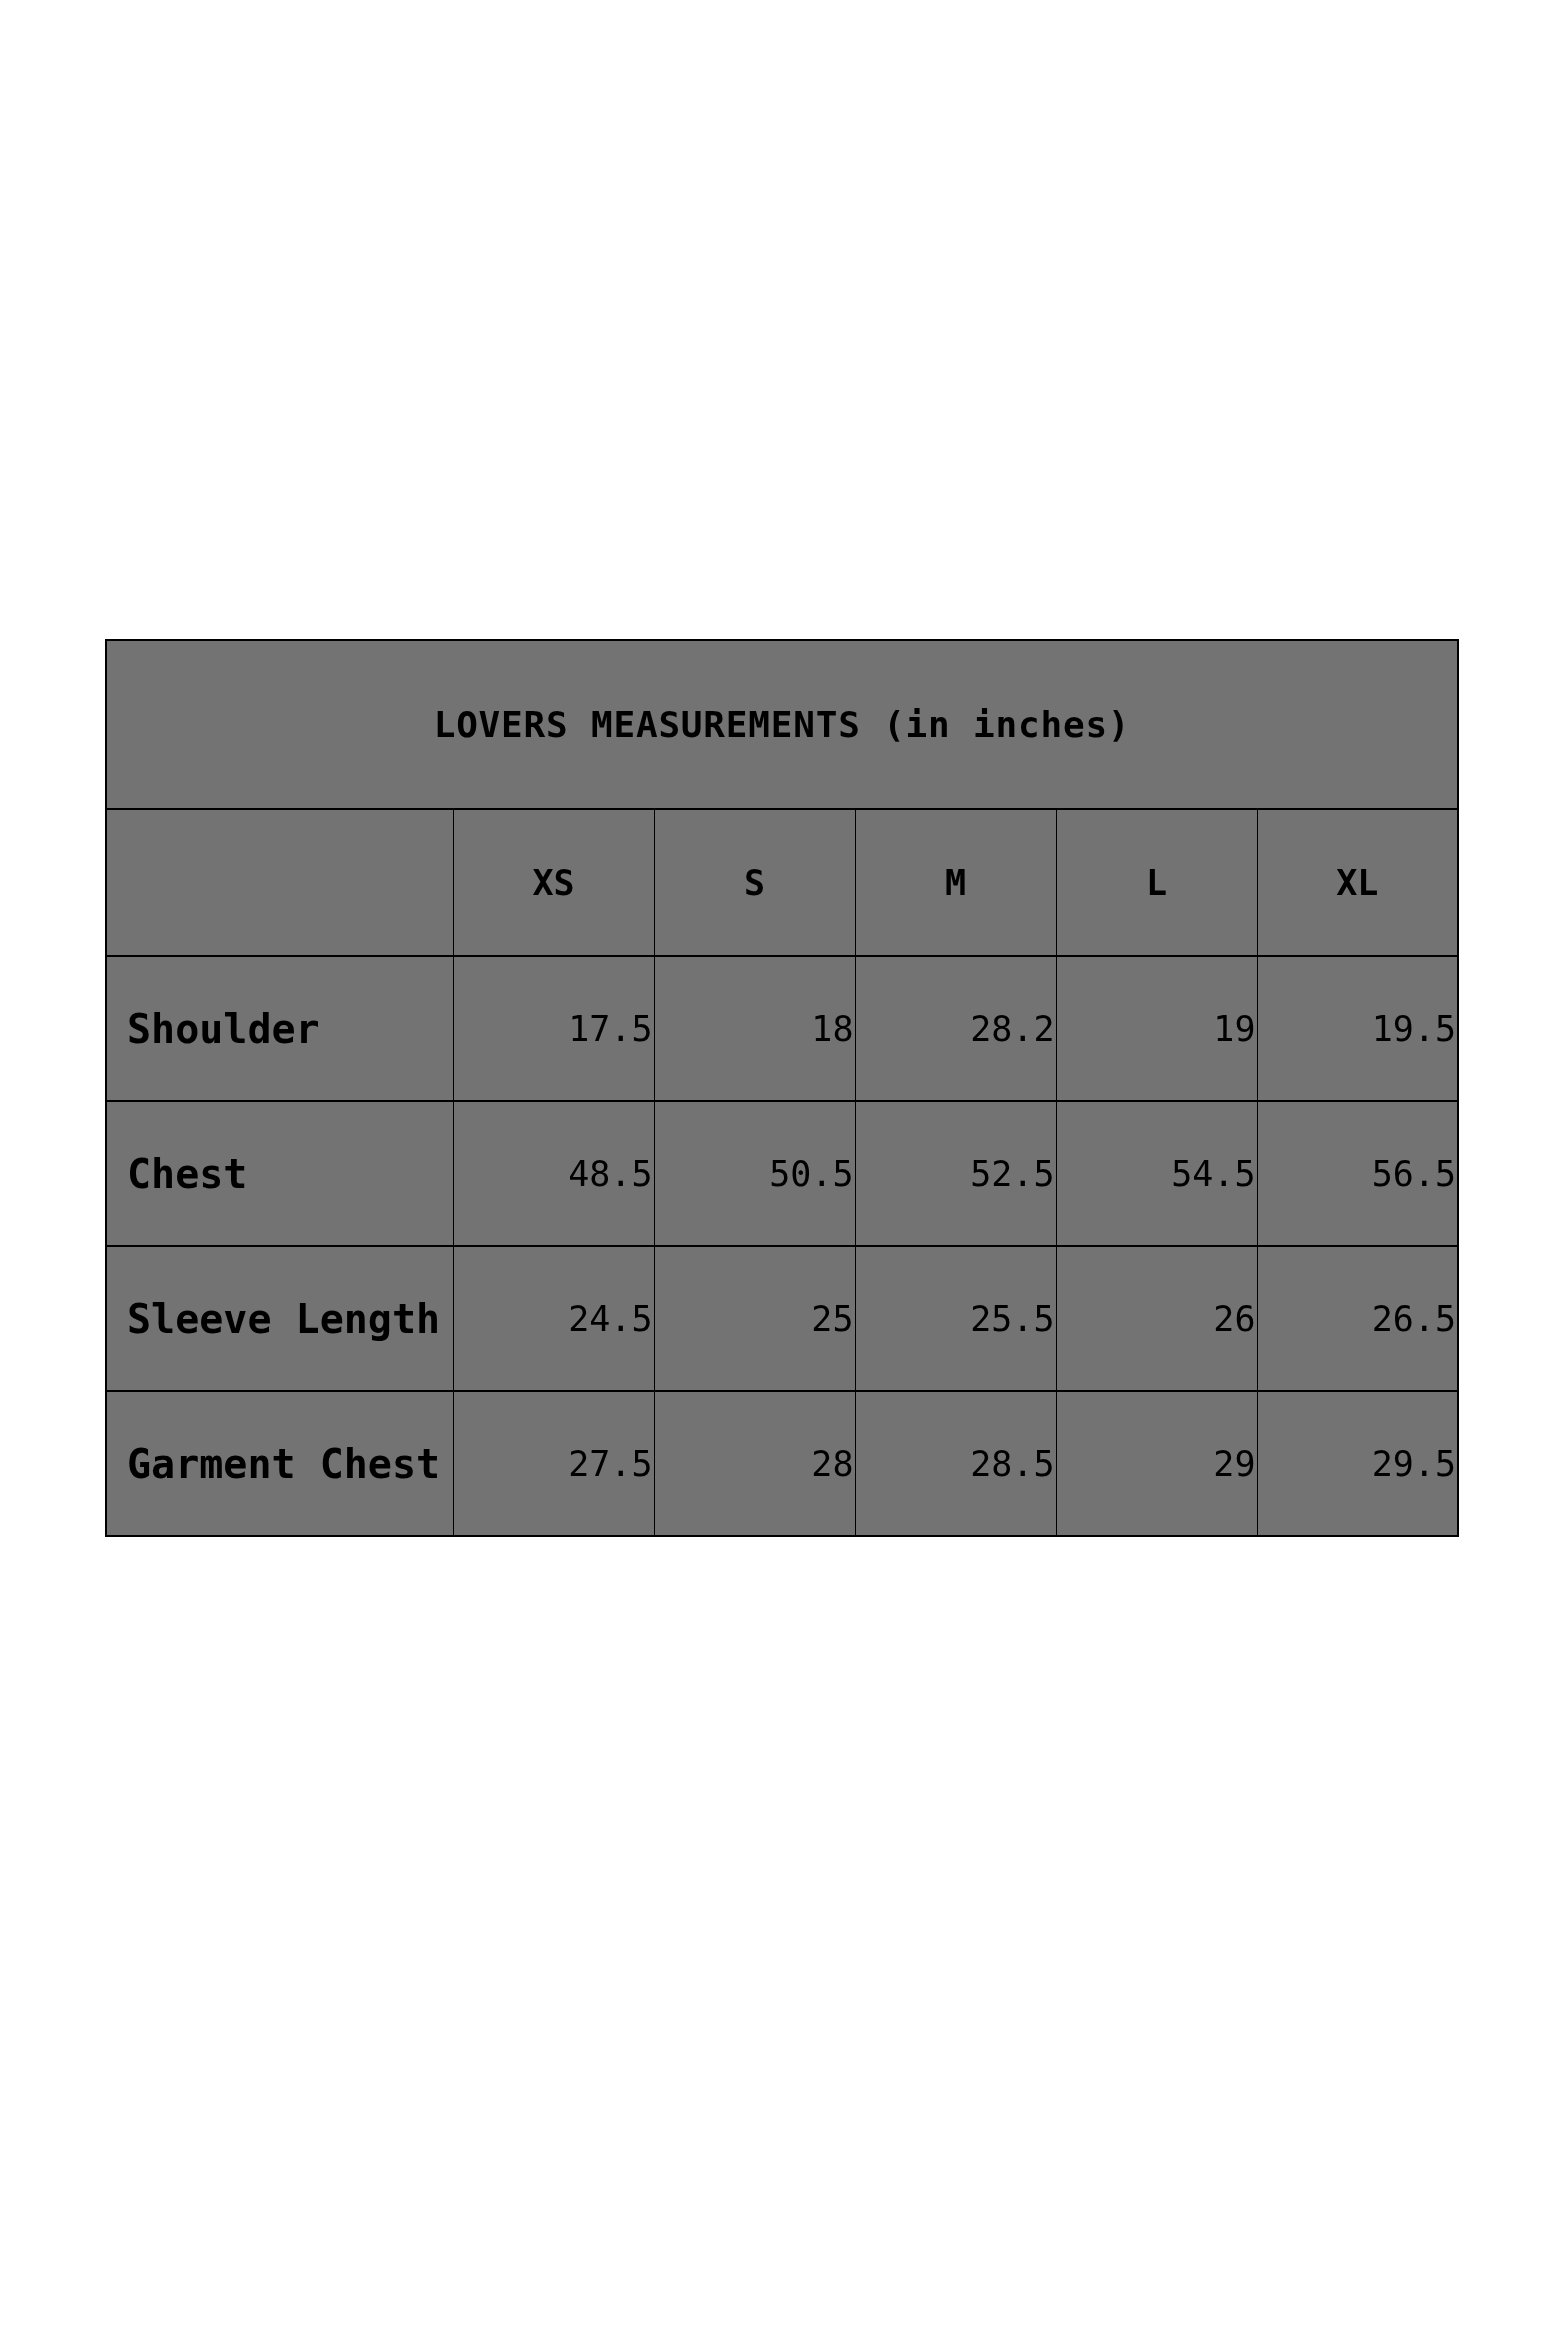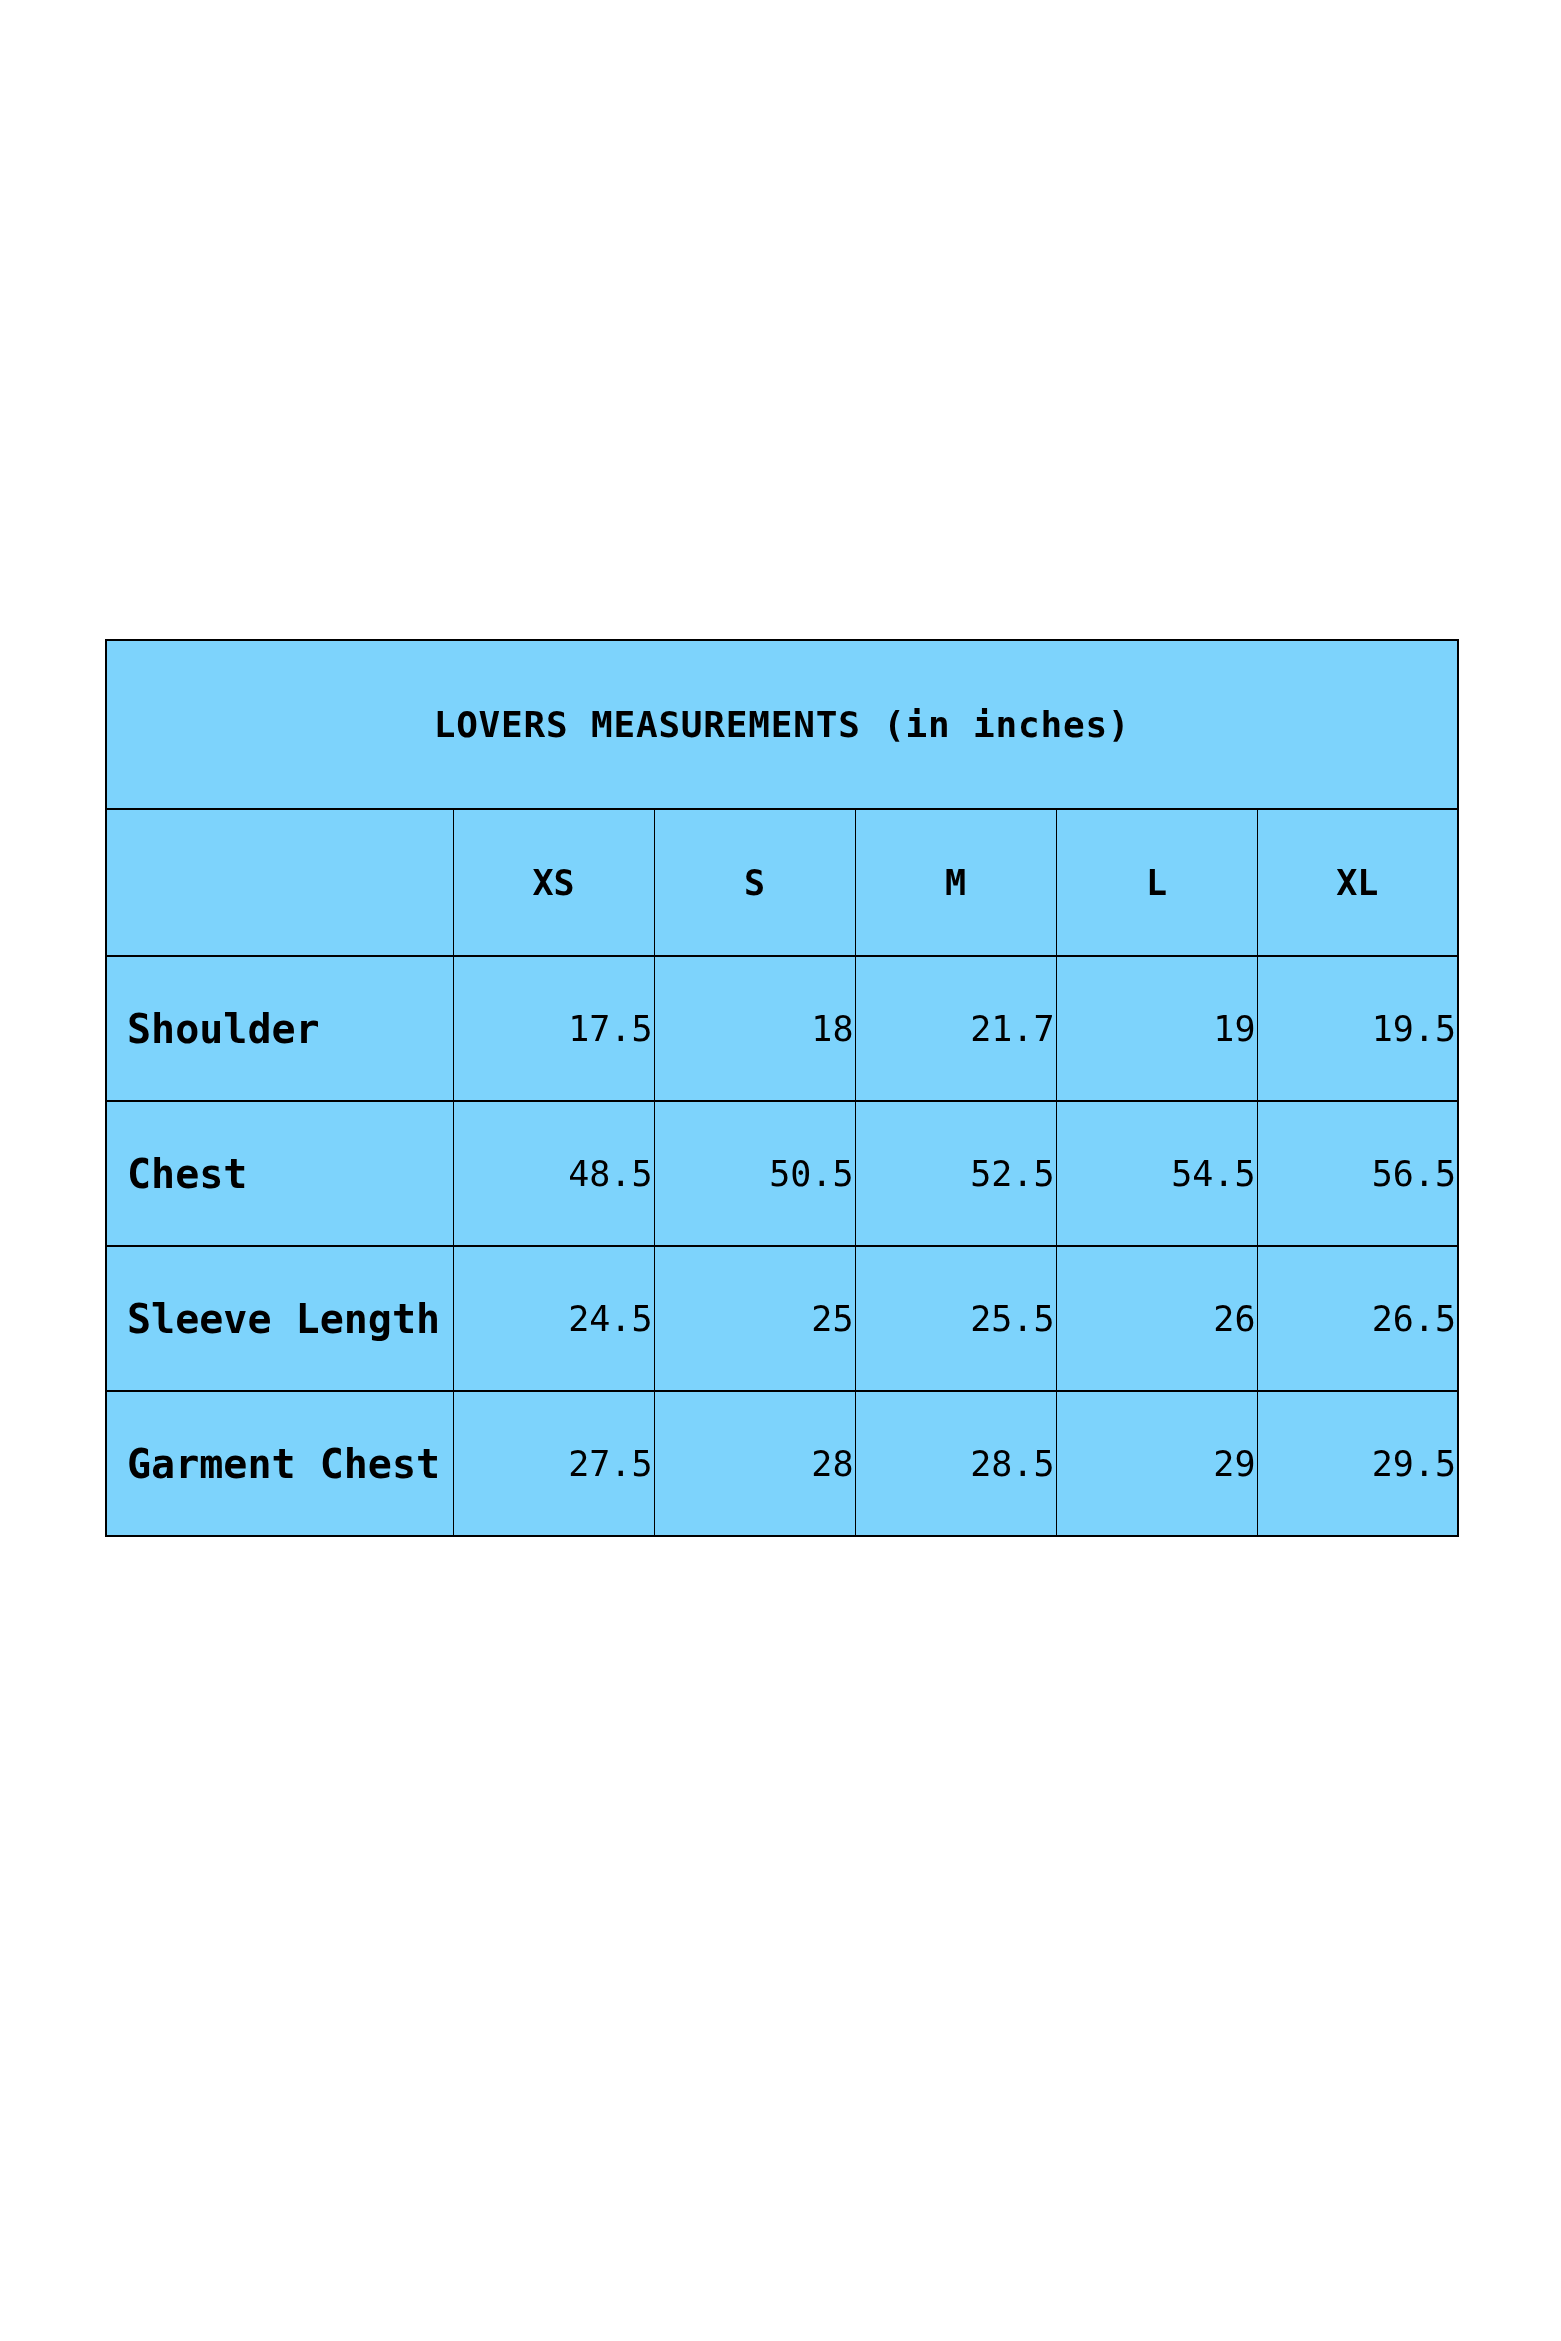--- a/index.html
+++ b/index.html
@@ -15,21 +15,21 @@
     color: #000000;
   }
   .size-chart {
     position: absolute;
     left: 105px;
     top: 639px;
     width: 1353px;
     border-collapse: collapse;
     table-layout: fixed;
     border: 2.3px solid #000000;
-    background: #7dd3fc;
+    background: #737373;
   }
   .size-chart td {
     border: solid #000000;
     border-width: 2.3px 1.6px;
     box-sizing: border-box;
     vertical-align: middle;
     overflow: hidden;
   }
   .title-cell {
     height: 169px;
@@ -82,21 +82,21 @@
       <td class="size-header">XS</td>
       <td class="size-header">S</td>
       <td class="size-header">M</td>
       <td class="size-header">L</td>
       <td class="size-header">XL</td>
     </tr>
     <tr class="data-row">
       <td class="row-label">Shoulder</td>
       <td class="cell-value">17.5</td>
       <td class="cell-value">18</td>
-      <td class="cell-value">21.7</td>
+      <td class="cell-value">28.2</td>
       <td class="cell-value">19</td>
       <td class="cell-value">19.5</td>
     </tr>
     <tr class="data-row">
       <td class="row-label">Chest</td>
       <td class="cell-value">48.5</td>
       <td class="cell-value">50.5</td>
       <td class="cell-value">52.5</td>
       <td class="cell-value">54.5</td>
       <td class="cell-value">56.5</td>

